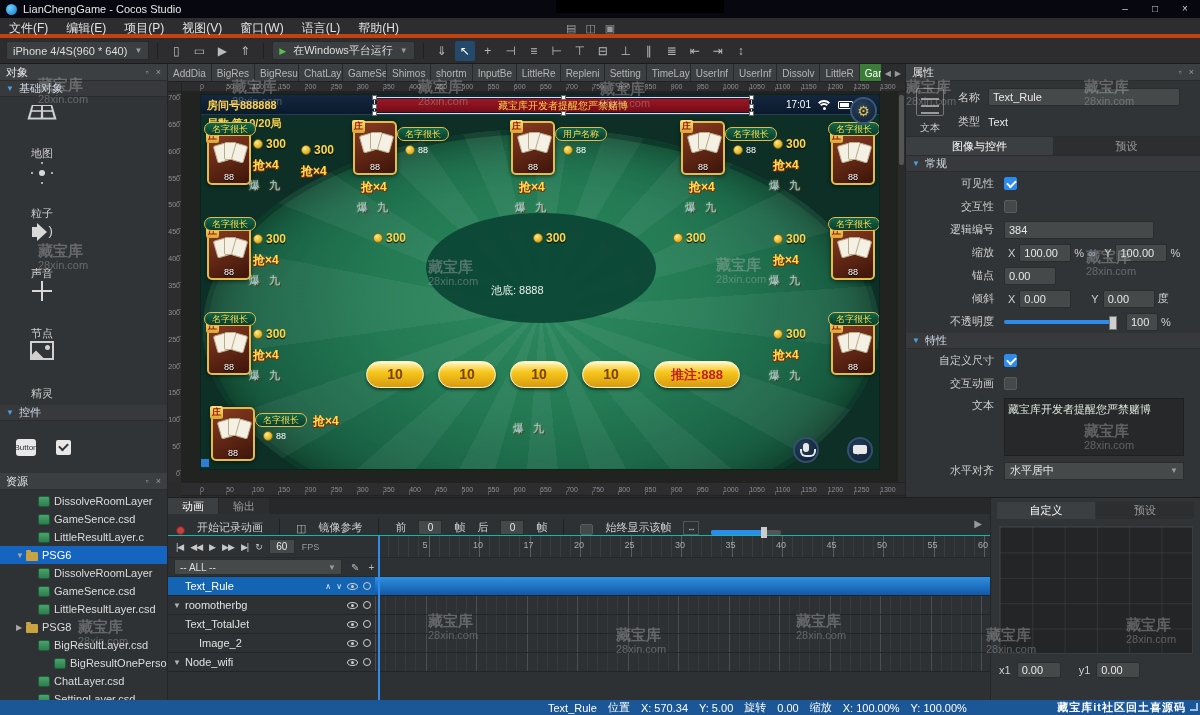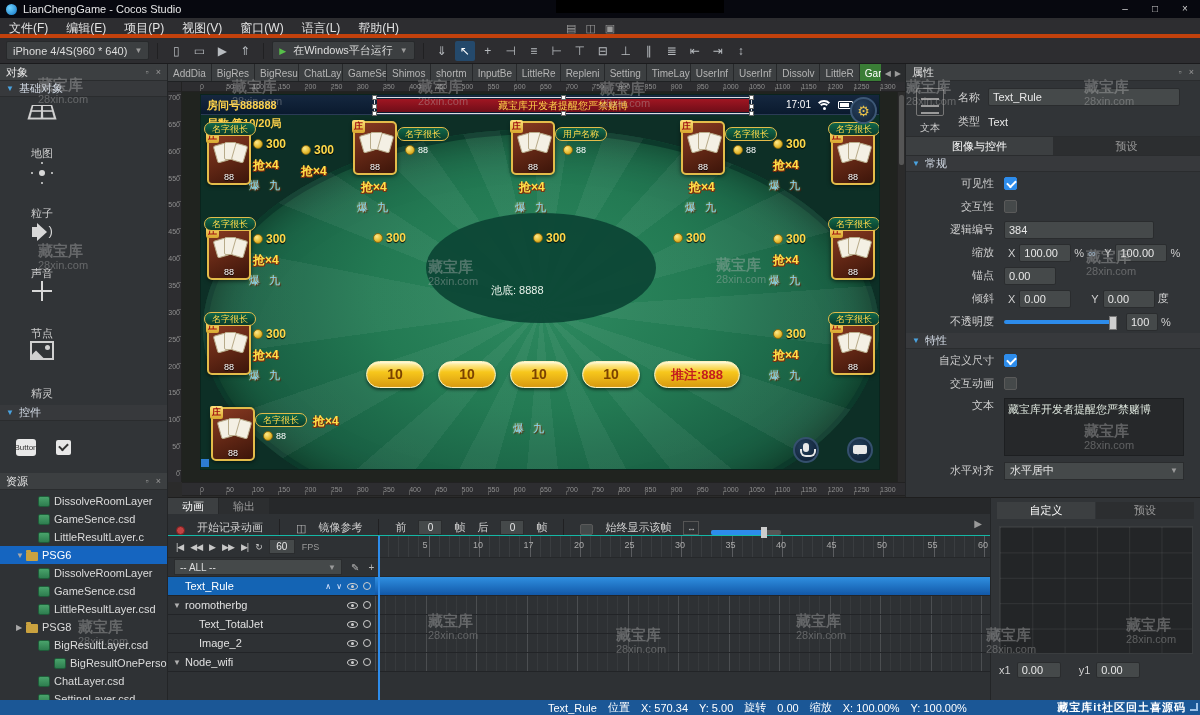--- a/index.html
+++ b/index.html
@@ -925,21 +925,21 @@
               <div class="thico">
                 <div class="eye"></div>
                 <div class="circ"></div>
               </div>
             </div>
             <div class="tline"></div>
           </div>
           <div class="trow">
             <div class="thead">
               <div class="texp"></div>
-              <div class="tlabel" style="margin-left: 14px;">Text_TotalJet</div>
+              <div class="tlabel" style="">Text_TotalJet</div>
               <div class="thico">
                 <div class="eye"></div>
                 <div class="circ"></div>
               </div>
             </div>
             <div class="tline"></div>
           </div>
           <div class="trow">
             <div class="thead">
               <div class="texp"></div>

